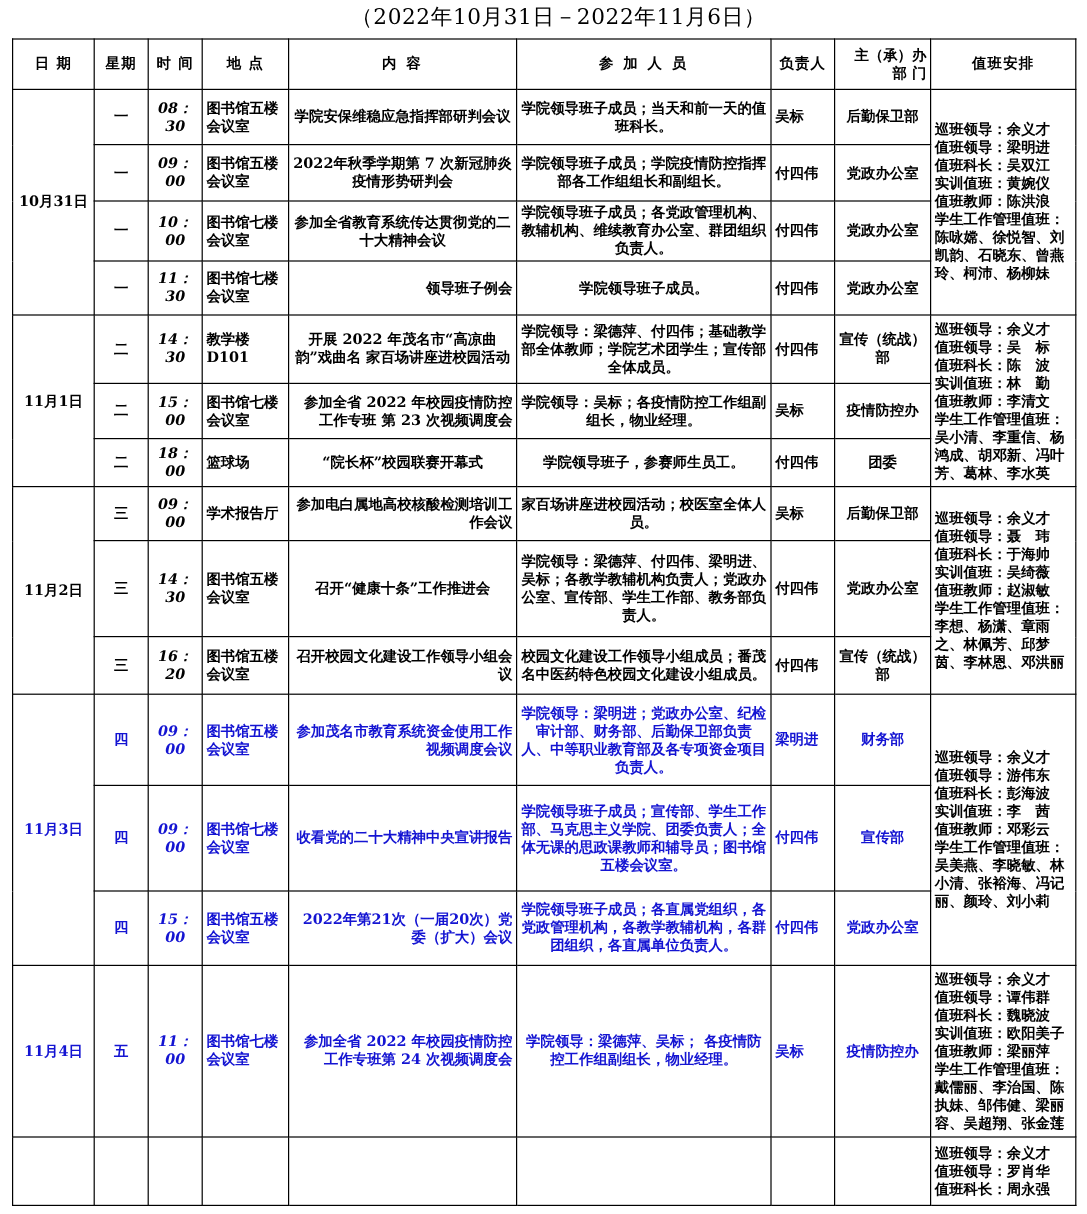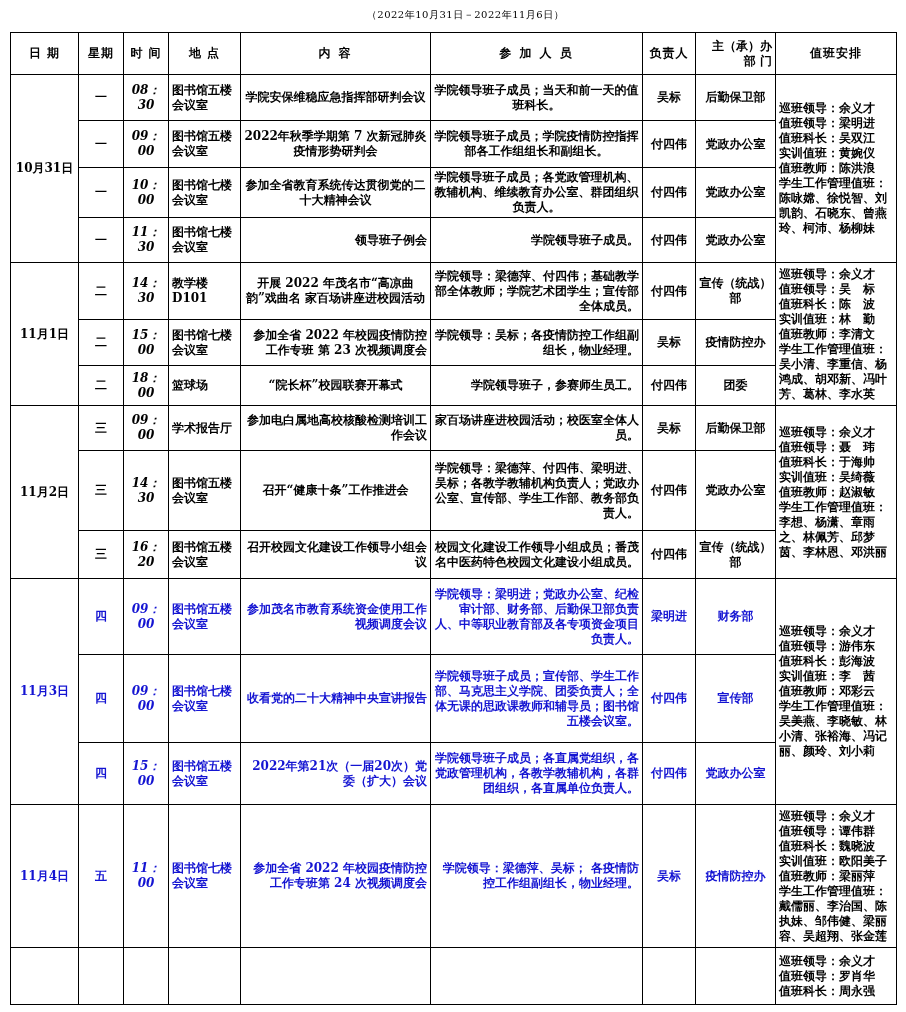--- a/index.html
+++ b/index.html
@@ -15,21 +15,21 @@
   #page {
     position: relative;
     width: 906px;
     height: 1012px;
     overflow: hidden;
     background: #fff;
   }
   .doc-title {
     text-align: center;
     font-family: "DejaVu Serif", "Liberation Serif", serif;
-    font-size: 10px;
+    font-size: 18px;
     font-weight: normal;
     letter-spacing: 0.5px;
     padding-top: 5px;
     padding-bottom: 7px;
     line-height: 20px;
     color: #000;
     padding-left: 25px;
   }
   table.sched {
     border-collapse: collapse;
@@ -54,23 +54,23 @@
   }
   th.h-narrow { letter-spacing: 1px; }
   th.h-dept { letter-spacing: 0px; line-height: 17px; text-align: right; }
 
   td.c-date   { text-align: center; font-size: 13px; letter-spacing: 0px; }
   td.c-week   { text-align: center; font-size: 13px; }
   td.c-time   { text-align: center; font-size: 12px; font-family: "DejaVu Serif","Liberation Serif",serif; font-style: italic;}
   td.c-place  { font-size: 12.5px; line-height: 16px; }
   td.c-content{ text-align: right; font-size: 12.5px; line-height: 17px; }
   td.c-content.ctr { text-align: center; }
-  td.c-people { text-align: right; font-size: 12.5px; line-height: 16px; }
+  td.c-people { text-align: center; font-size: 12.5px; line-height: 16px; }
   td.c-people.ctr { text-align: center; }
-  td.c-owner  { text-align: center; font-size: 12.5px; }
+  td.c-owner  { text-align: left; font-size: 12.5px; }
   td.c-dept   { text-align: center; font-size: 12.5px; line-height: 16px; }
   td.c-duty   {
     text-align: left;
     font-weight: normal;
     font-size: 12.5px;
     line-height: 17px;
     vertical-align: middle;
     font-family: "DejaVu Sans", "Liberation Sans", sans-serif;
     padding: 2px 2px 2px 4px;
   }

